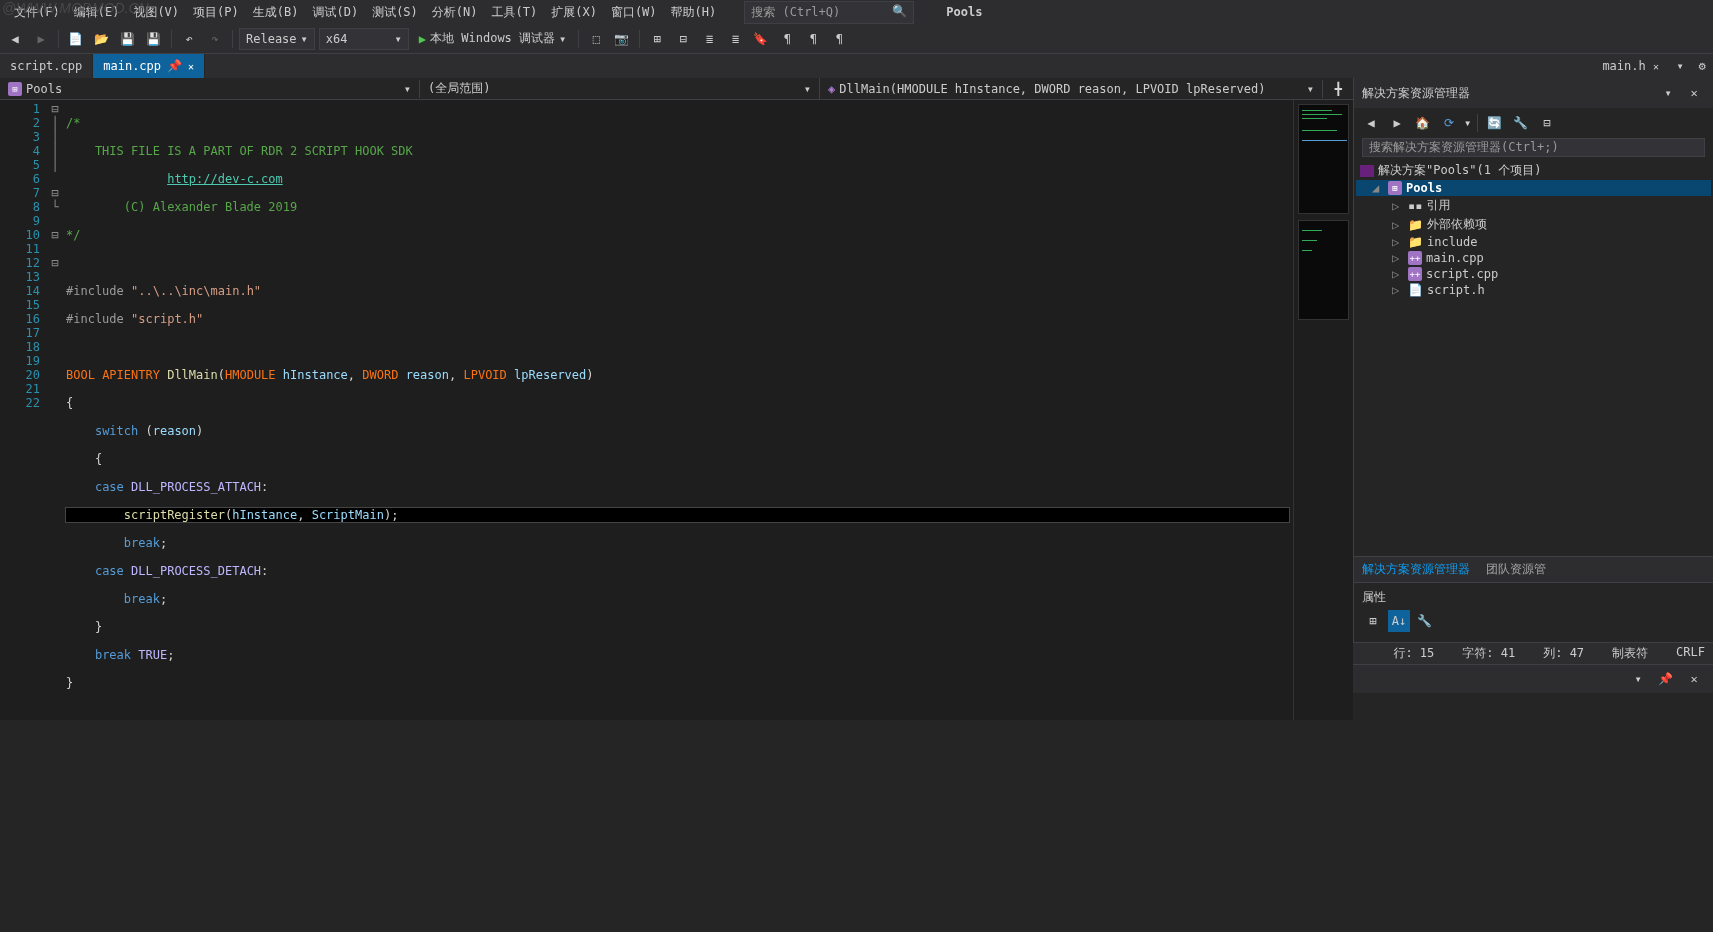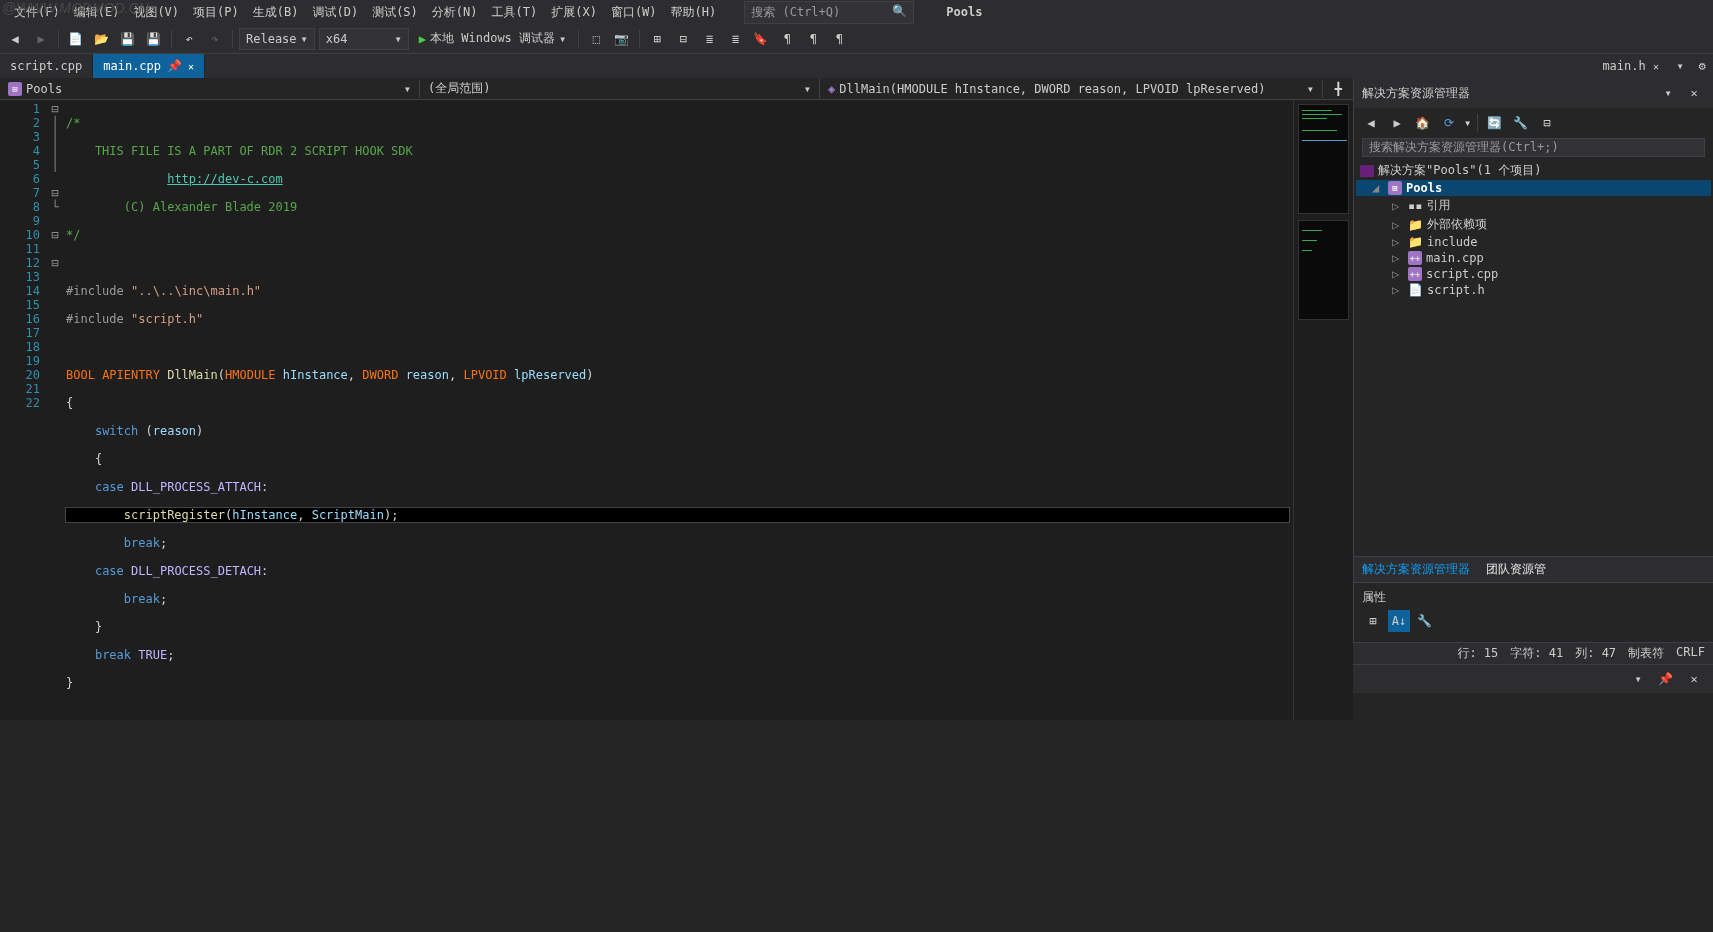--- a/index.html
+++ b/index.html
@@ -48,27 +48,27 @@
 .mm-line{position:absolute;left:8px;height:1px;background:#3a5}
 .sidebar{width:360px;background:#252526;display:flex;flex-direction:column;border-left:1px solid #3f3f46}
 .side-hdr{background:#2d2d30;padding:4px 8px;color:#ccc;display:flex;justify-content:space-between;align-items:center}
 .side-tb{display:flex;gap:4px;padding:4px 6px;align-items:center}
 .side-search{background:#333337;border:1px solid #3f3f46;padding:0 6px;color:#999;margin:0 8px}
 .tree{flex:1;padding:4px 2px;overflow:auto}
 .tnode{display:flex;align-items:center;gap:4px;padding:1px 4px;color:#ccc;cursor:pointer}
 .tnode.sel{background:#094771;color:#fff;font-weight:bold}
 .arrow{color:#888;width:12px}
 .side-tabs{background:#2d2d30;display:flex;border-top:1px solid #3f3f46}
-.stab{padding:4px 8px;color:#e5e5e5;cursor:pointer}
+.stab{padding:4px 8px;color:#a3a3a3;cursor:pointer}
 .stab.active{color:#0e9cef}
 .props{padding:6px 8px;color:#ccc;border-top:1px solid #3f3f46}
 .props-tb{display:flex;gap:4px;padding:4px 0}
 .statusbar{height:22px;background:#2d2d30;display:flex;align-items:center;padding:0 8px;gap:12px;color:#ccc;border-top:1px solid #3f3f46}
 .sb-left{display:flex;align-items:center;gap:8px}
-.sb-right{margin-left:auto;display:flex;gap:12px}
+.sb-right{margin-left:auto;display:flex;gap:28px}
 .chk{color:#4ec94e}
 .bottom-panel{height:268px;background:#252526;border-top:1px solid #3f3f46}
 .bp-hdr{background:#2d2d30;padding:3px 8px;display:flex;justify-content:space-between;align-items:center;color:#ccc}
 .bp-icons{display:flex;gap:6px}
 .bp-tb{padding:4px 6px;display:flex;gap:6px}
 .watermark{position:absolute;top:0;left:2px;color:#555;font-size:14px;font-style:italic;font-family:Arial;opacity:.7;z-index:100}
 .ico-c{display:inline-block;width:14px;height:14px;background:#a074c4;color:#fff;font-size:9px;text-align:center;line-height:14px;border-radius:2px}
 .side-ico{width:14px;height:12px;display:inline-block}
 </style>
 </head>

